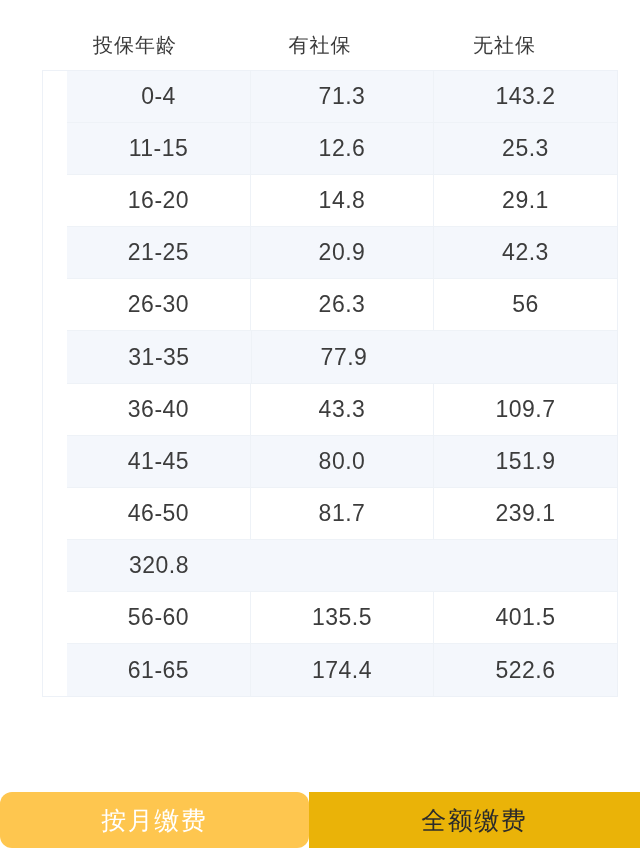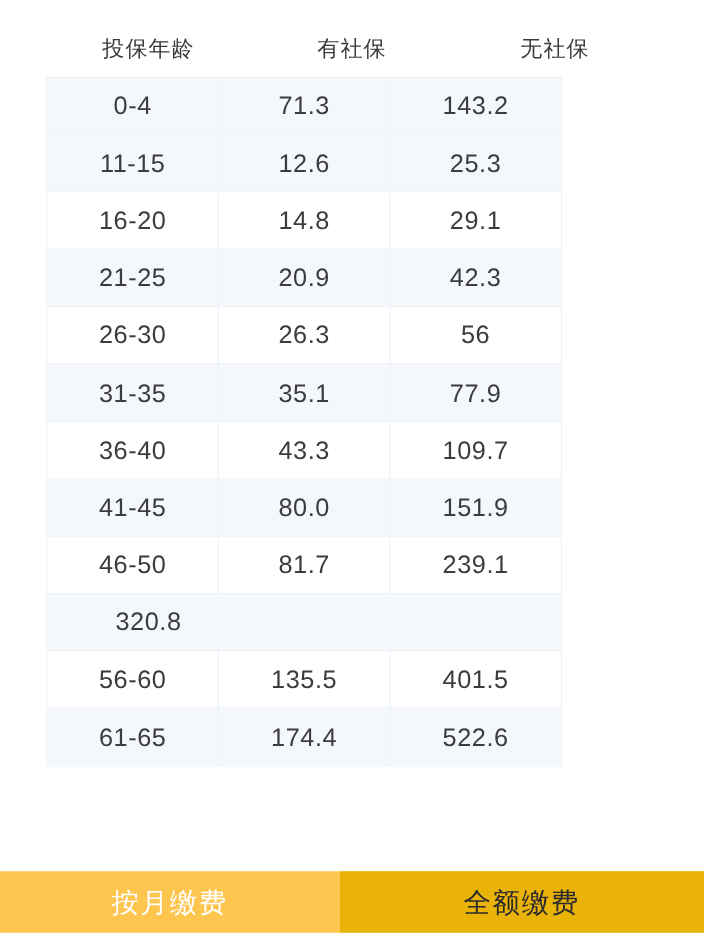--- a/index.html
+++ b/index.html
@@ -42,26 +42,27 @@
   }
   .th.c0 { width: 186px; }
   .th.c1 { width: 184px; }
   .th.c2 { width: 185px; }
 
   
   .table-body {
     position: absolute;
     left: 42px;
     top: 70px;
-    width: 469px;
+    width: 576px;
     border-top: 1px solid #edf1f7;
     border-left: 1px solid #edf1f7;
     border-right: 1px solid #edf1f7;
     border-bottom: 1px solid #edf1f7;
     box-sizing: border-box;
+    padding-left: 24px;
   }
   .trow {
     display: flex;
     height: 52.1px;
     box-sizing: border-box;
     border-bottom: 1px solid #eef2f7;
   }
   .trow:last-child { border-bottom: none; }
   .trow.alt { background: #f4f7fc; }
   .trow.plain { background: #ffffff; }
@@ -99,20 +100,21 @@
     height: 56px;
     font-size: 25px;
     letter-spacing: 1.5px;
     white-space: nowrap;
     box-sizing: border-box;
   }
   .tab-monthly {
     width: 322px;
     background: #fec64f;
     color: #ffffff;
+    border-radius: 12px;
   }
   .tab-full {
     width: 346px;
     background: #eab308;
     color: #2b2b2b;
   }
 </style>
 </head>
 <body>
 
@@ -152,21 +154,20 @@
     </div>
 
     <div class="trow plain">
       <div class="td c0">26-30</div>
       <div class="td c1">26.3</div>
       <div class="td c2">56</div>
     </div>
 
     <div class="trow alt">
       <div class="td c0">31-35</div>
-      <div class="td c1">35.1</div>
       <div class="td c2">77.9</div>
     </div>
 
     <div class="trow plain">
       <div class="td c0">36-40</div>
       <div class="td c1">43.3</div>
       <div class="td c2">109.7</div>
     </div>
 
     <div class="trow alt">

